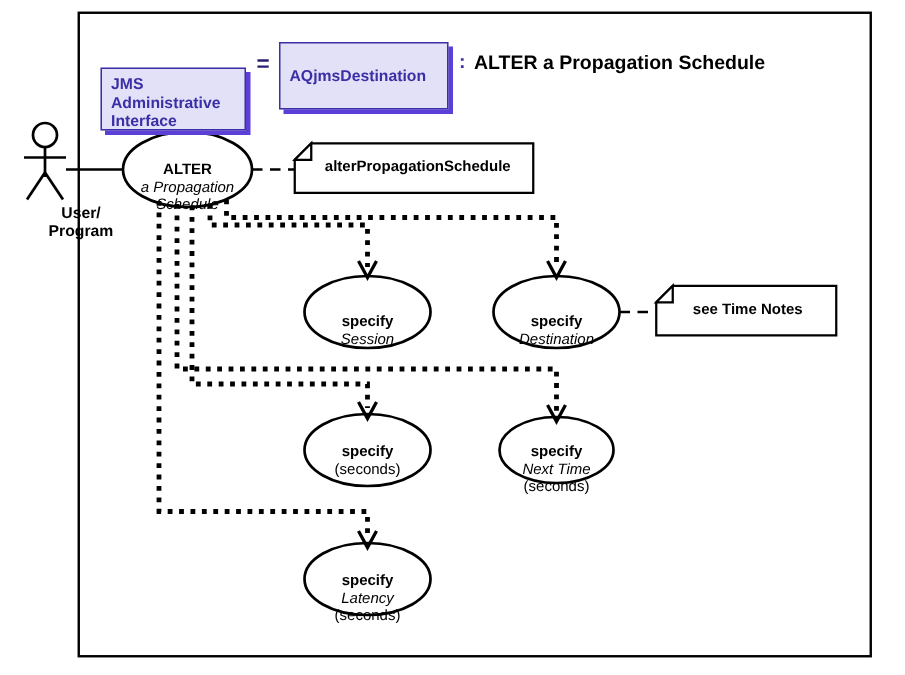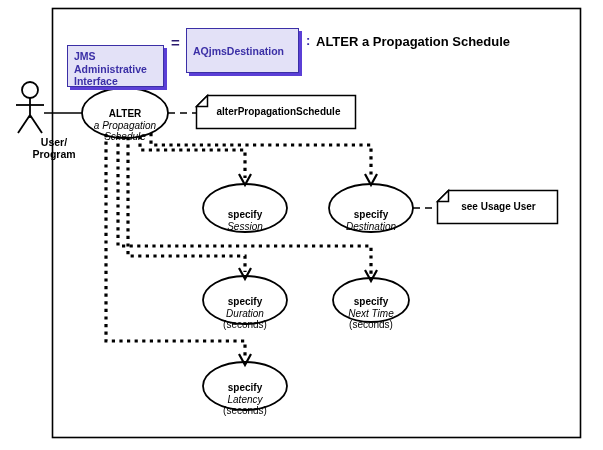--- a/index.html
+++ b/index.html
@@ -193,33 +193,32 @@
     <span class="i">Session</span>
   </div>
 
   <div class="uc-text" style="left:321px; top:196px; width:100px;">
     <span class="b">specify</span>
     <span class="i">Destination</span>
   </div>
 
   <div class="uc-text" style="left:195px; top:283px; width:100px;">
     <span class="b">specify</span>
-    <span class="i">Duration</span>
     <span class="p">(seconds)</span>
   </div>
 
   <div class="uc-text" style="left:321px; top:283px; width:100px;">
     <span class="b">specify</span>
     <span class="i">Next Time</span>
     <span class="p">(seconds)</span>
   </div>
 
   <div class="uc-text" style="left:195px; top:369px; width:100px;">
     <span class="b">specify</span>
     <span class="i">Latency</span>
     <span class="p">(seconds)</span>
   </div>
 
   <div class="note-text" style="left:206px; top:106px; width:145px;">alterPropagationSchedule</div>
 
-  <div class="note-text" style="left:446px; top:201px; width:105px;">see Usage User</div>
+  <div class="note-text" style="left:446px; top:201px; width:105px;">see Time Notes</div>
 
 </div>
 
 </body></html>

